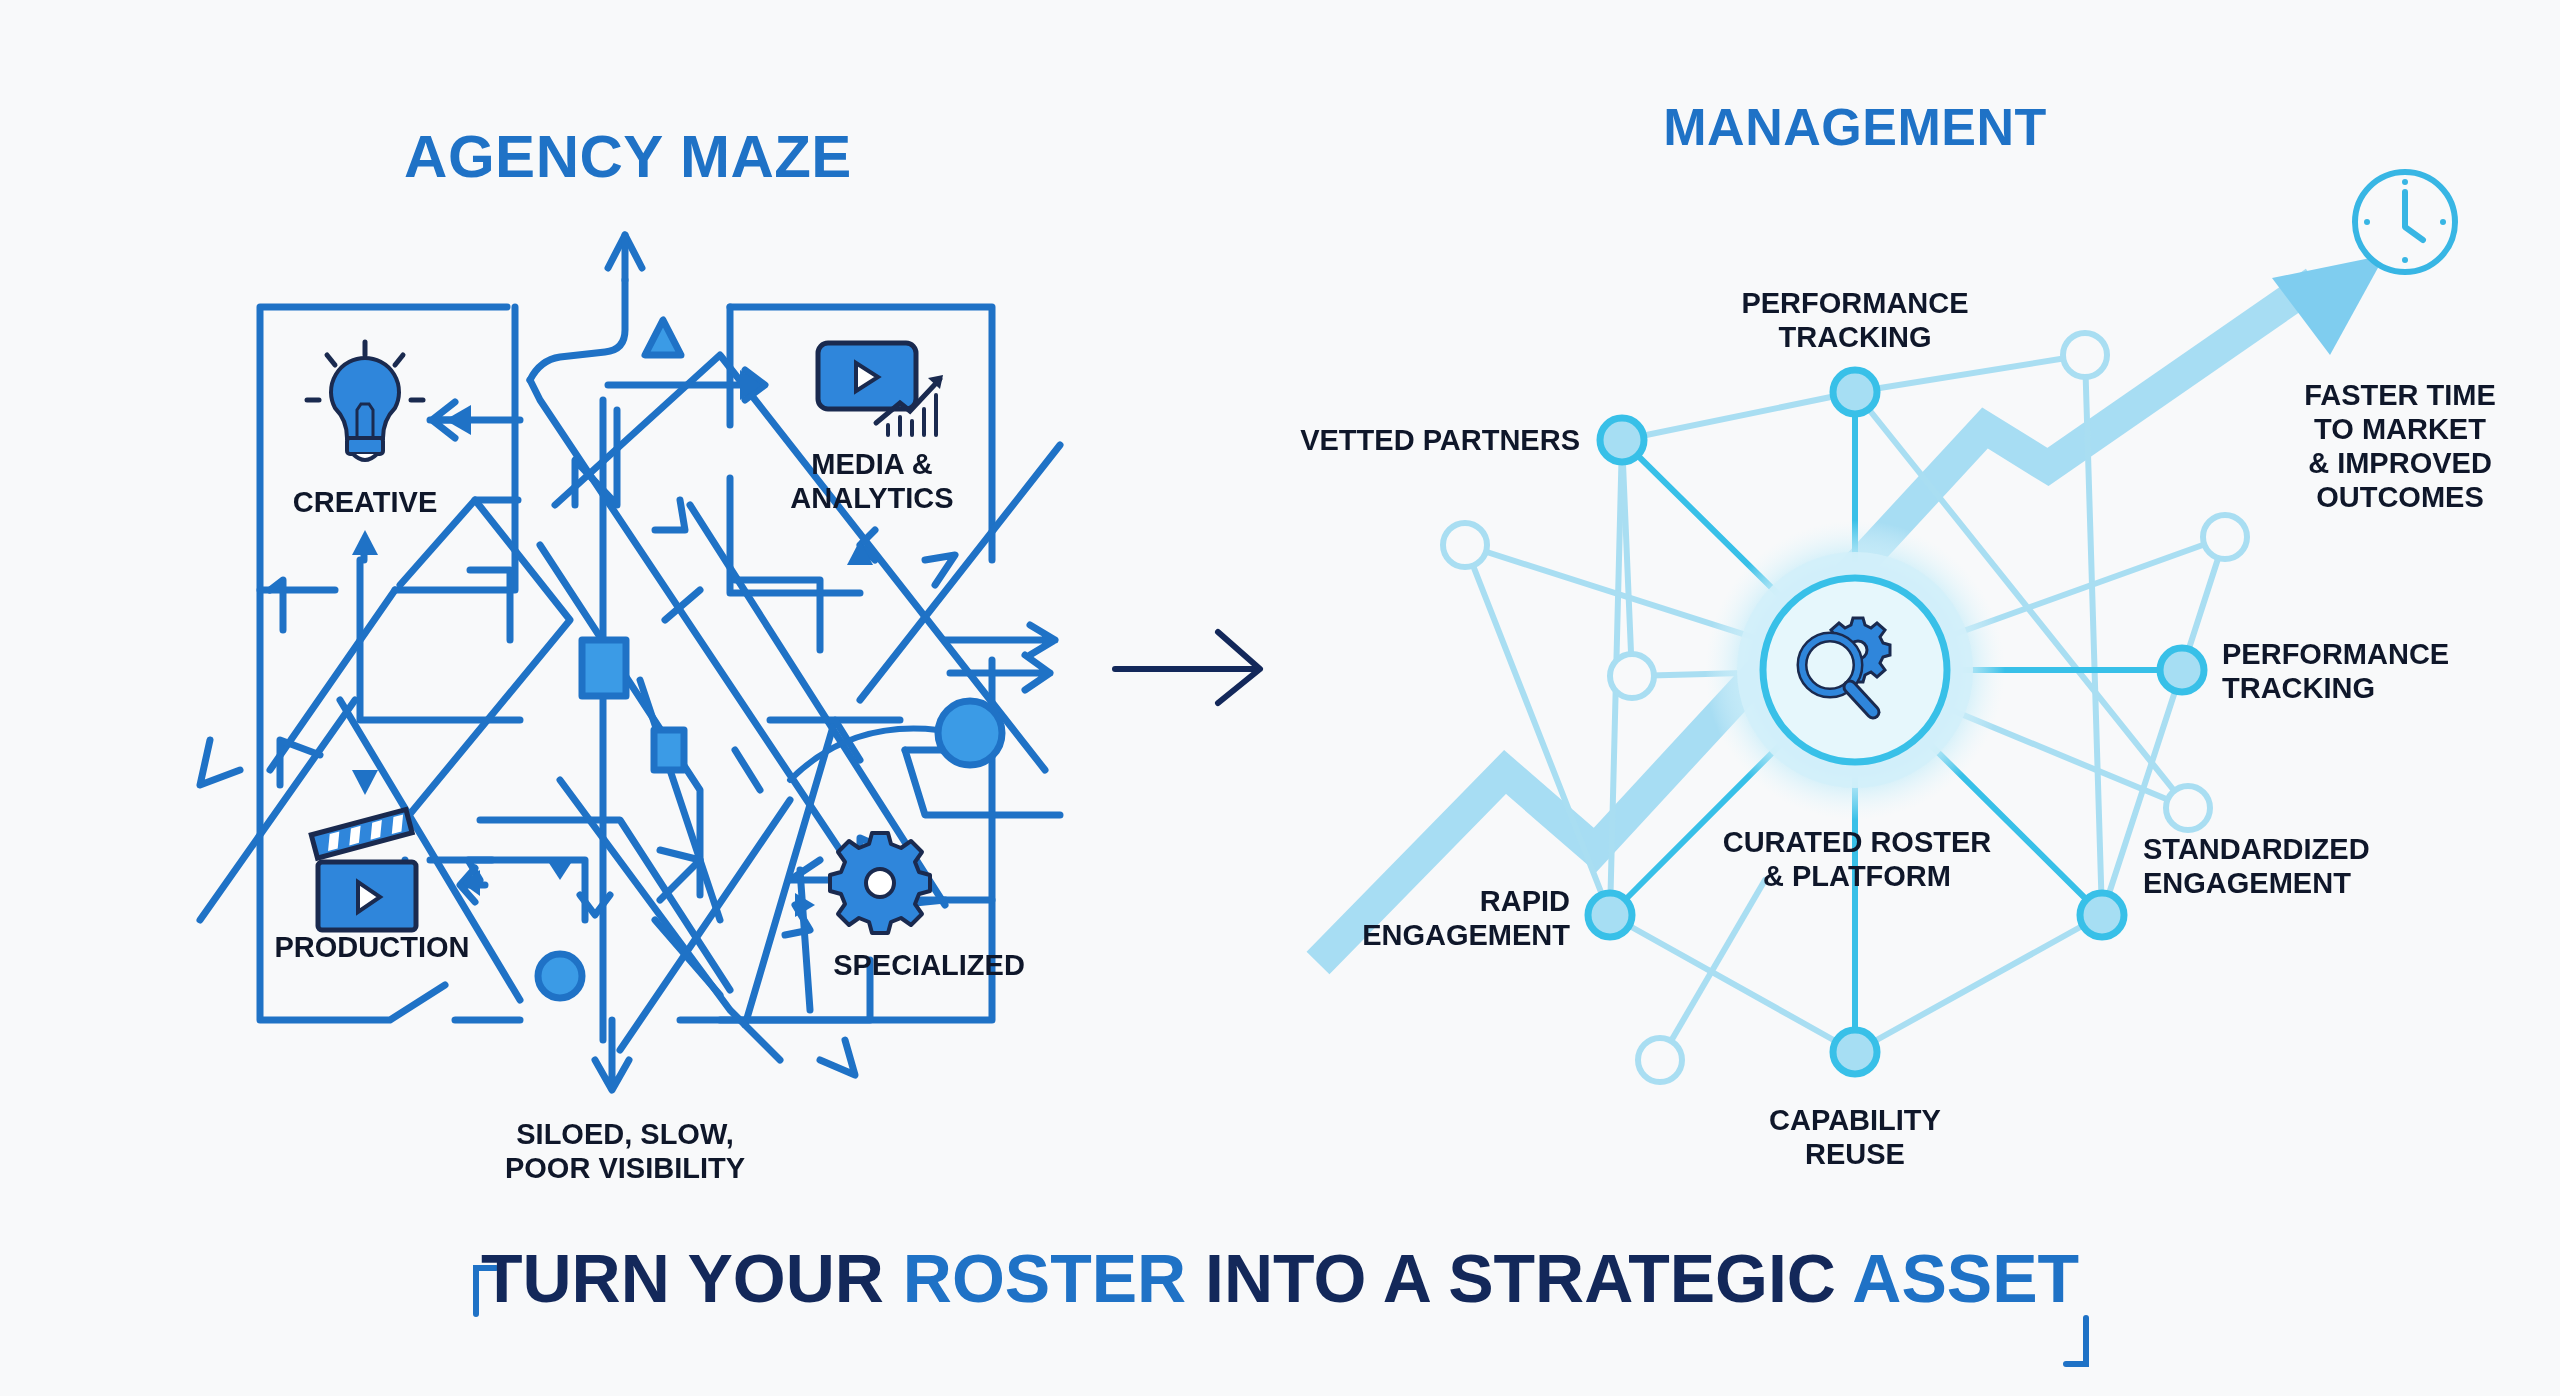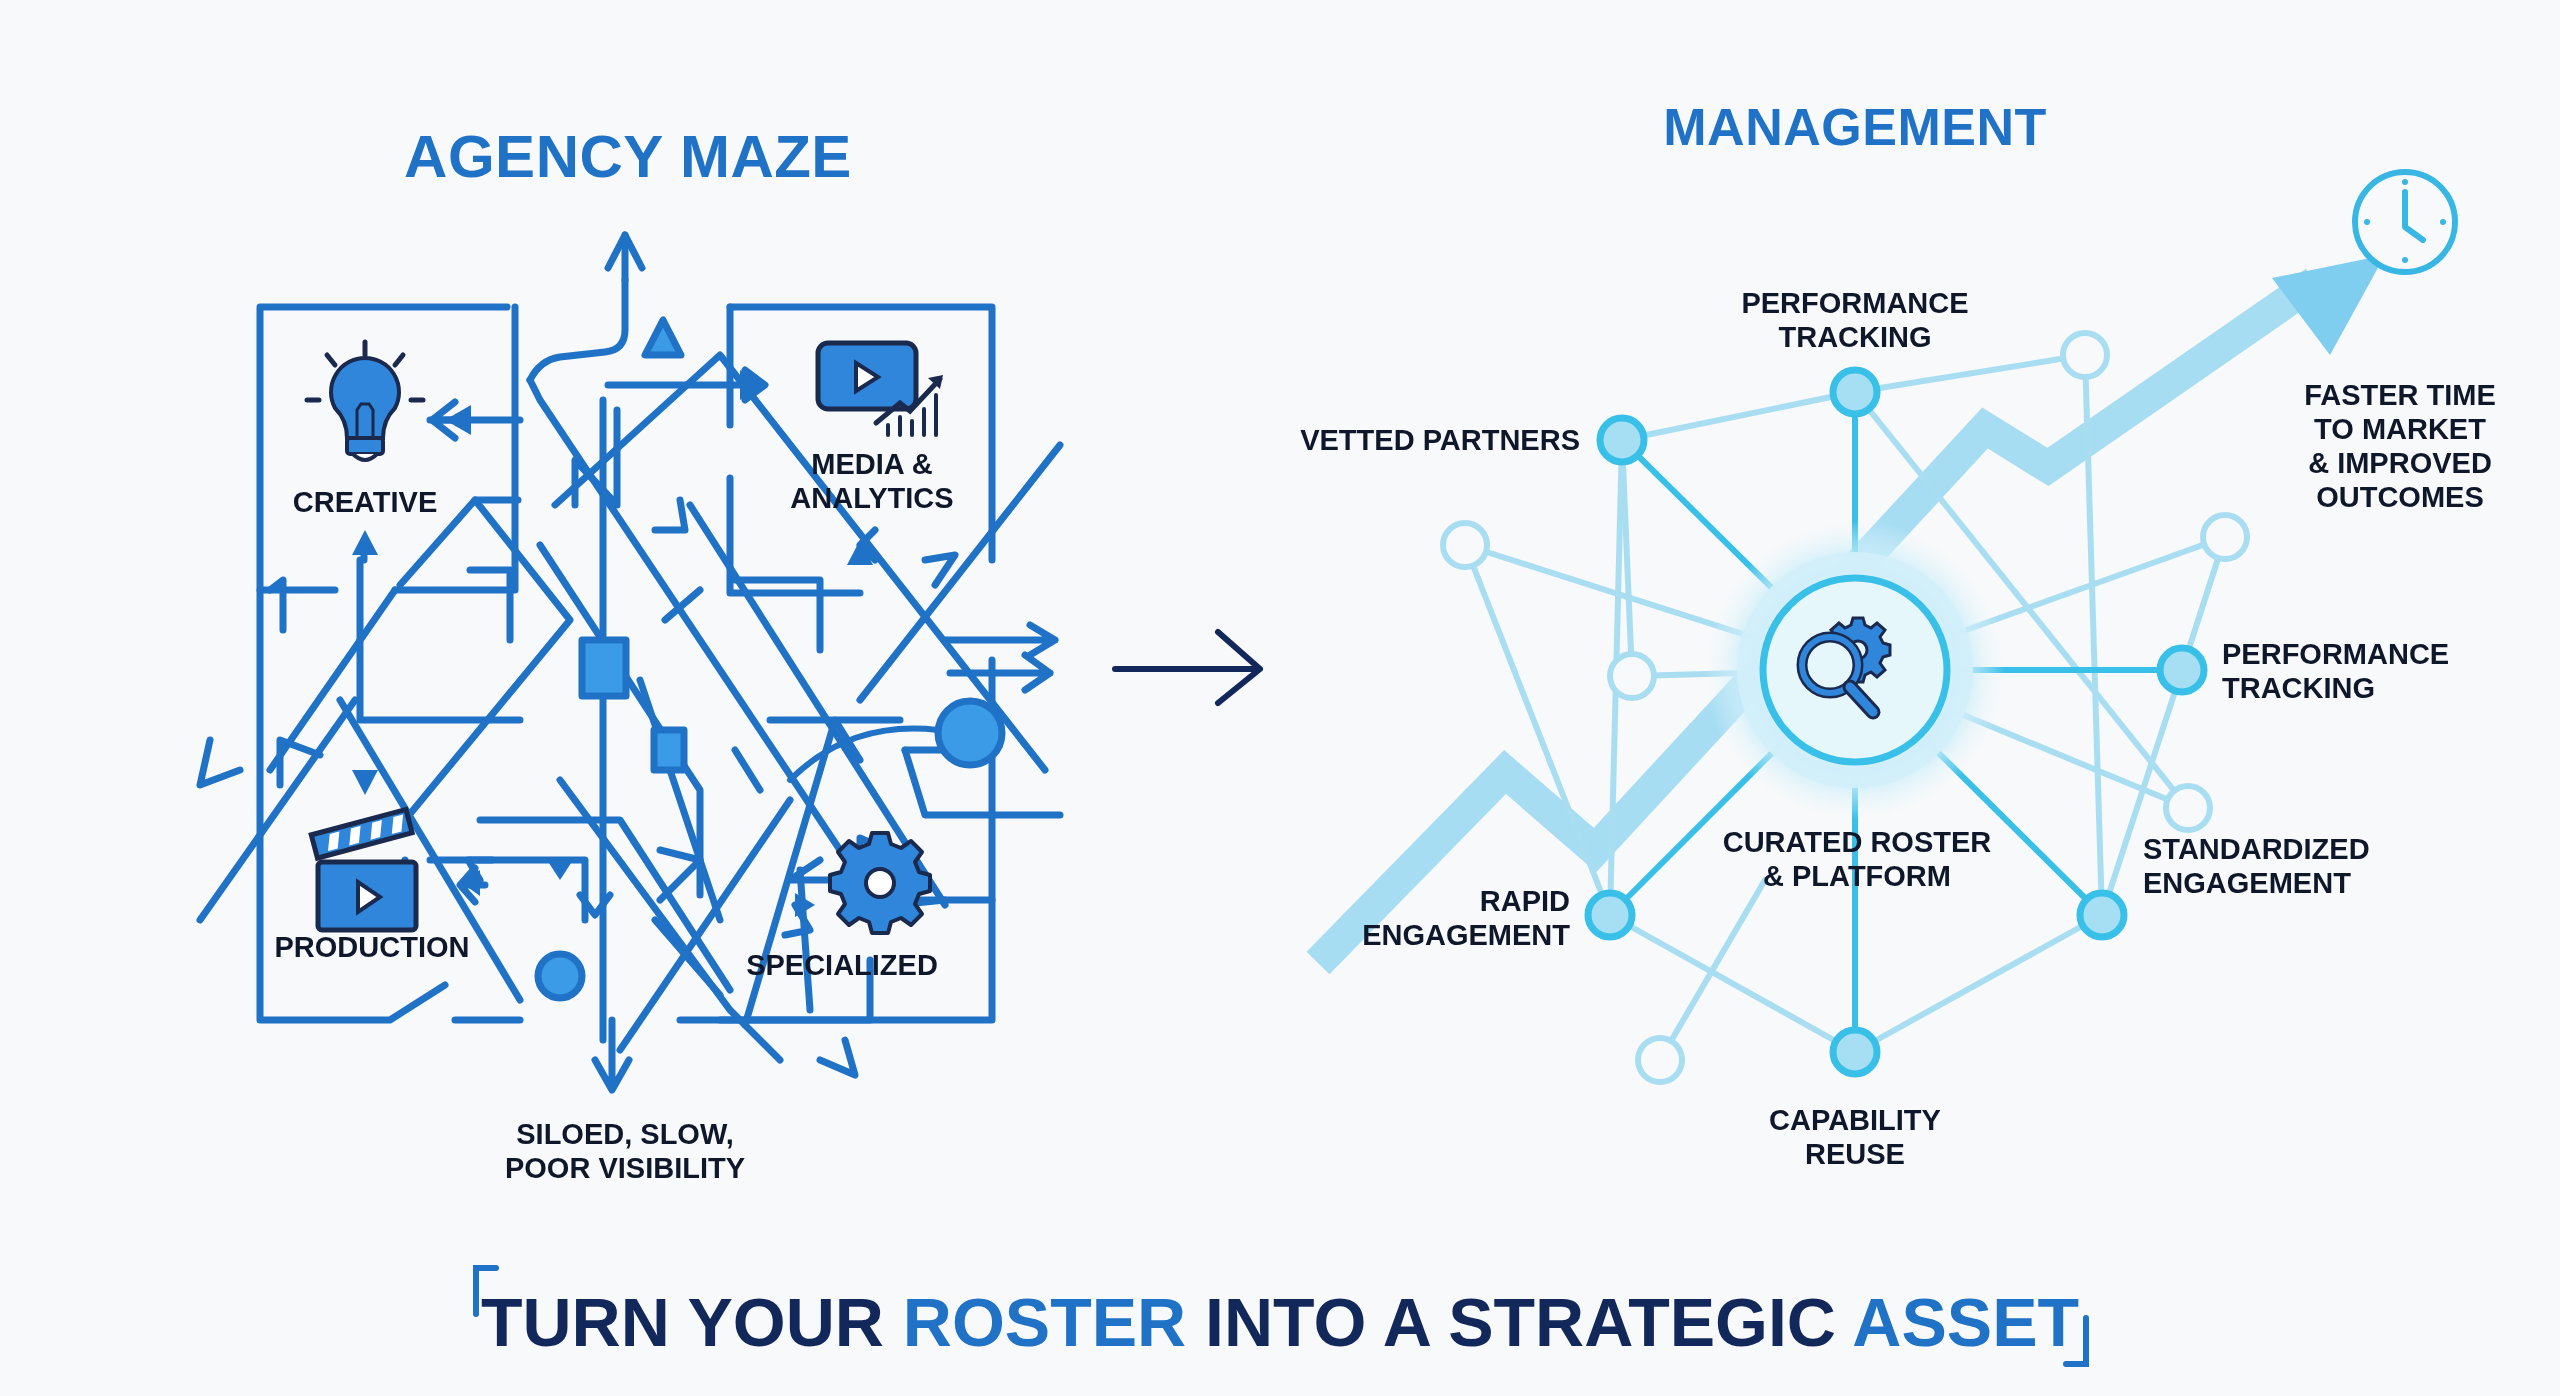--- a/index.html
+++ b/index.html
@@ -3,21 +3,21 @@
 <meta charset="utf-8">
 <style>
   html, body { margin:0; padding:0; }
   body { width:2560px; height:1396px; background:#f8f9fa; position:relative; overflow:hidden;
          font-family:"Liberation Sans", "DejaVu Sans", sans-serif; }
   svg.canvas { position:absolute; left:0; top:0; width:2560px; height:1396px; }
   .title { position:absolute; text-align:center; font-weight:700; color:#1f72c6; letter-spacing:0.5px; }
   .label { position:absolute; font-weight:700; color:#0f172a; font-size:29px; line-height:34px; white-space:nowrap; }
   .c { text-align:center; transform:translateX(-50%); }
   .r { text-align:right; transform:translateX(-100%); }
-  .banner { position:absolute; left:0; width:2560px; top:1283px; text-align:center; font-weight:700; font-size:68px; color:#13285a; letter-spacing:0px; }
+  .banner { position:absolute; left:0; width:2560px; top:1239px; text-align:center; font-weight:700; font-size:68px; color:#13285a; letter-spacing:0px; }
   .banner .hl { color:#1f72c6; }
 </style>
 </head>
 <body>
 
 <svg class="canvas" viewBox="0 0 2560 1396">
   <defs>
     <radialGradient id="hubGlow" cx="50%" cy="50%" r="50%">
       <stop offset="0%" stop-color="#d8f3fb"></stop>
       <stop offset="70%" stop-color="#c3ebf8"></stop>
@@ -247,21 +247,21 @@
 </svg>
 
 <div class="title" style="left:378px; width:500px; top:122px; font-size:60px;">AGENCY MAZE</div>
 
 <div class="label c" style="left:365px; top:485px;">CREATIVE</div>
 <div class="label c" style="left:872px; top:447px;">
   <div>MEDIA &amp;</div>
   <div>ANALYTICS</div>
 </div>
 <div class="label c" style="left:372px; top:930px;">PRODUCTION</div>
-<div class="label c" style="left:842px; top:948px;">SPECIALIZED</div>
+<div class="label c" style="left:929px; top:948px;">SPECIALIZED</div>
 
 <div class="label c" style="left:625px; top:1117px;">
   <div>SILOED, SLOW,</div>
   <div>POOR VISIBILITY</div>
 </div>
 
 <div class="title" style="left:1505px; width:700px; top:95px; font-size:52px; line-height:64px;">
   <div>MANAGEMENT</div>
 </div>
 

